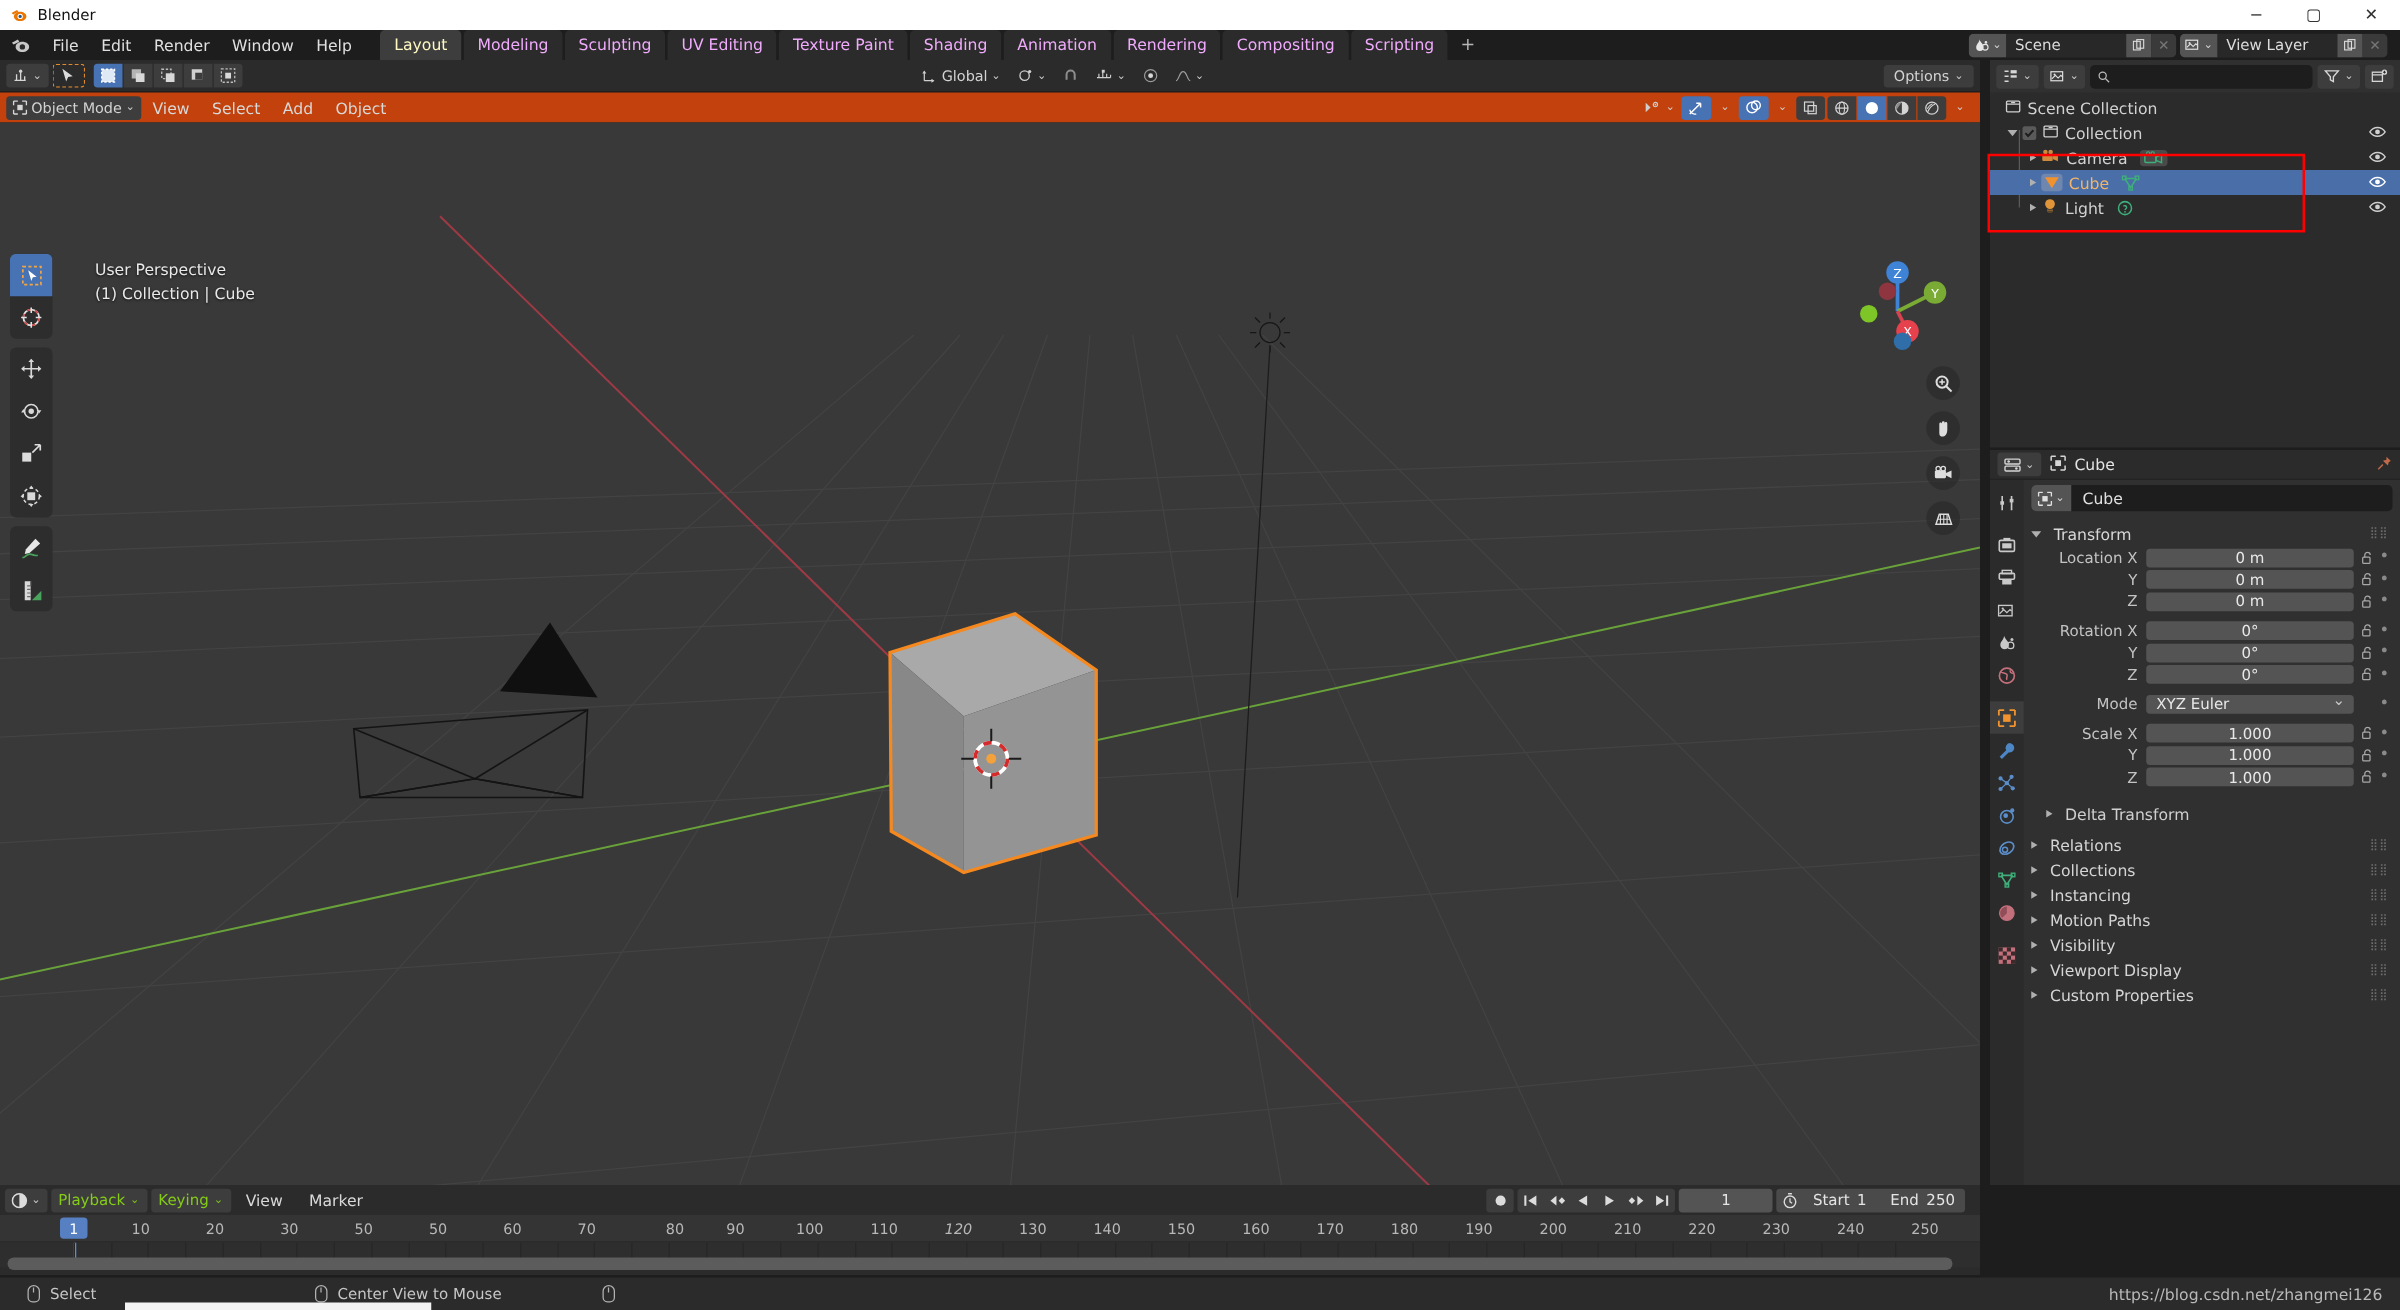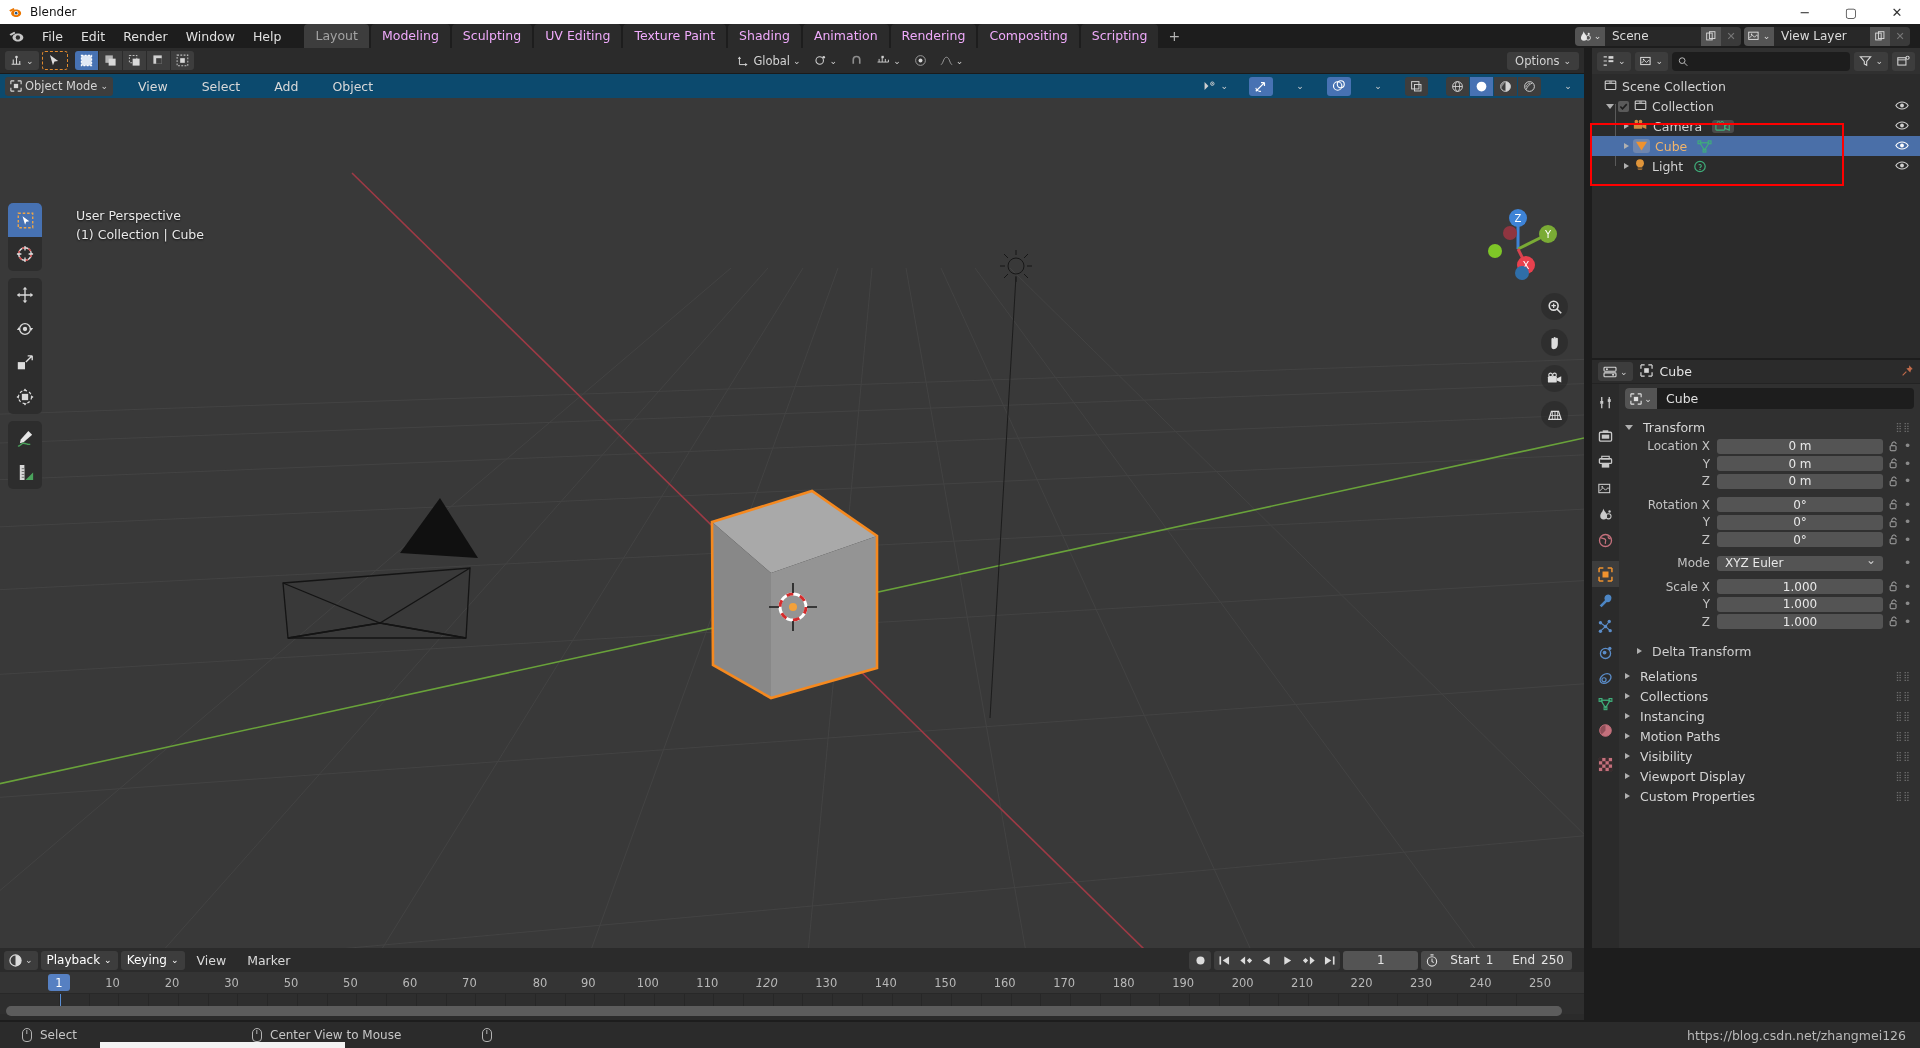--- a/index.html
+++ b/index.html
@@ -17,33 +17,33 @@
   .titlebar .wlogo{width:15px;height:15px;margin-right:7px;position:relative;}
   .win-btns{margin-left:auto;display:flex;height:24px;}
   .win-btns div{width:46px;height:24px;display:flex;align-items:center;justify-content:center;color:#333;font-size:13px;}
 
   
   .topbar{height:24px;background:#1d1d1d;display:flex;align-items:center;padding:0 4px;gap:0;}
   .blogo{width:18px;height:16px;margin:0 7px 0 4px;position:relative;}
   .menu-item{padding:2px 9px;color:#e0e0e0;font-size:12.5px;border-radius:3px;white-space:nowrap;}
   .ws-tabs{display:flex;align-items:center;margin-left:14px;height:24px;}
   .ws-tab{padding:4px 11px 5px;font-size:12.5px;color:#f0abfc;background:#2b2b2b;margin-right:2px;border-radius:4px 4px 0 0;height:24px;display:flex;align-items:center;}
-  .ws-tab.active{background:#3d3d3d;color:#a3a3a3;}
+  .ws-tab.active{background:#3d3d3d;color:#fef9c3;}
   .ws-plus{padding:3px 8px;color:#b5b5b5;font-size:14px;}
   .topbar-right{margin-left:auto;display:flex;align-items:center;gap:3px;padding-right:6px;}
   .field-combo{display:flex;align-items:center;background:#282828;border-radius:4px;height:19px;overflow:hidden;}
   .fc-icon{width:30px;height:19px;background:#545454;display:flex;align-items:center;justify-content:center;gap:2px;}
   .fc-name{background:#282828;padding:0 10px 0 7px;min-width:96px;height:19px;display:flex;align-items:center;font-size:12px;color:#dcdcdc;}
   .fc-btn{width:20px;height:19px;display:flex;align-items:center;justify-content:center;background:#545454;color:#d2d2d2;font-size:11px;}
   .fc-btn.dim{background:#3a3a3a;color:#777;}
 
   
   .viewport-wrap{position:absolute;left:0;top:48px;width:1584px;height:900px;}
   .vp-header{height:26px;background:#2b2b2b;display:flex;align-items:center;padding:0 5px;gap:3px;border-bottom:1px solid #1b1b1b;}
-  .vp-header2{height:24px;background:#0c4a6e;display:flex;align-items:center;padding:0 5px;gap:16px;}
+  .vp-header2{height:24px;background:#c2410c;display:flex;align-items:center;padding:0 5px;gap:0;}
   .hdr-btn{height:19px;min-width:22px;border-radius:3px;background:#3d3d3d;display:flex;align-items:center;justify-content:center;padding:0 5px;color:#d3d3d3;font-size:11.5px;gap:3px;}
   .hdr-btn.sel{background:#4772b3;}
   .hdr-btn.plain{background:transparent;}
   .hdr-txt{padding:2px 9px;font-size:12.5px;color:#d9d9d9;border-radius:3px;}
   .sel-group{display:flex;gap:1px;margin-left:4px;}
   .sel-group .hdr-btn{border-radius:0;min-width:21px;}
   .sel-group .hdr-btn:first-child{border-radius:3px 0 0 3px;}
   .sel-group .hdr-btn:last-child{border-radius:0 3px 3px 0;}
   .cursor-btn{height:19px;width:26px;border:1.5px dashed #e08a2e;border-radius:3px;display:flex;align-items:center;justify-content:center;}
   .spacer{flex:1;}
@@ -99,21 +99,21 @@
   .pval.drop:after{content:"⌄";position:absolute;right:7px;top:-3px;color:#ccc;font-size:12px;}
   .lock{width:15px;display:flex;align-items:center;justify-content:center;margin-left:3px;}
   .dot{width:13px;text-align:center;color:#8a8a8a;font-size:13px;line-height:10px;}
   .gap6{height:6px;}
   .sub-head{height:20px;display:flex;align-items:center;font-size:12.5px;color:#cfcfcf;padding-left:12px;gap:6px;}
   .sec-head{height:20px;display:flex;align-items:center;font-size:12.5px;color:#d5d5d5;gap:6px;margin-top:0px;}
 
   
   .timeline{position:absolute;left:0;top:948px;width:1584px;height:72px;background:#2b2b2b;}
   .tl-header{height:24px;background:#2b2b2b;display:flex;align-items:center;padding:0 4px;gap:3px;}
-  .tl-drop{height:19px;background:#3d3d3d;border-radius:3px;padding:0 6px;display:flex;align-items:center;gap:4px;font-size:12px;color:#ffffff;}
+  .tl-drop{height:19px;background:#3d3d3d;border-radius:3px;padding:0 6px;display:flex;align-items:center;gap:4px;font-size:12px;color:#84cc16;}
   .tl-right{margin-left:auto;display:flex;align-items:center;gap:3px;padding-right:8px;}
   .rec{width:22px;height:19px;background:#3d3d3d;border-radius:3px;display:flex;align-items:center;justify-content:center;}
   .tgroup{display:flex;background:#3d3d3d;border-radius:3px;overflow:hidden;}
   .tbtn{width:21px;height:19px;display:flex;align-items:center;justify-content:center;}
   .frame-field{width:75px;height:19px;background:#545454;border-radius:3px;display:flex;align-items:center;justify-content:center;font-size:12px;}
   .se-field{height:19px;background:#4a4a4a;display:flex;align-items:center;}
   .se-field span{padding:0 7px;font-size:12px;}
   .ruler{height:22px;background:#343434;position:relative;border-bottom:1px solid #282828;}
   .ruler .tick{position:absolute;top:4px;font-size:11.5px;color:#b8b8b8;transform:translateX(-50%);}
   .grid-area{height:20px;background:#2e2e2e;position:relative;overflow:hidden;}

